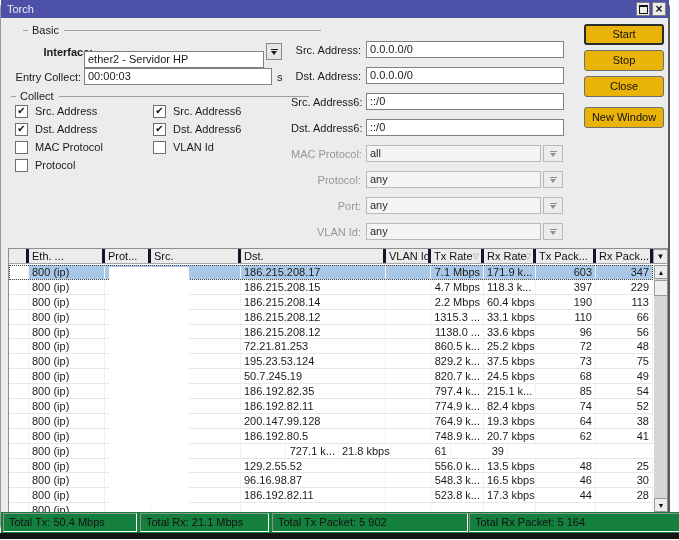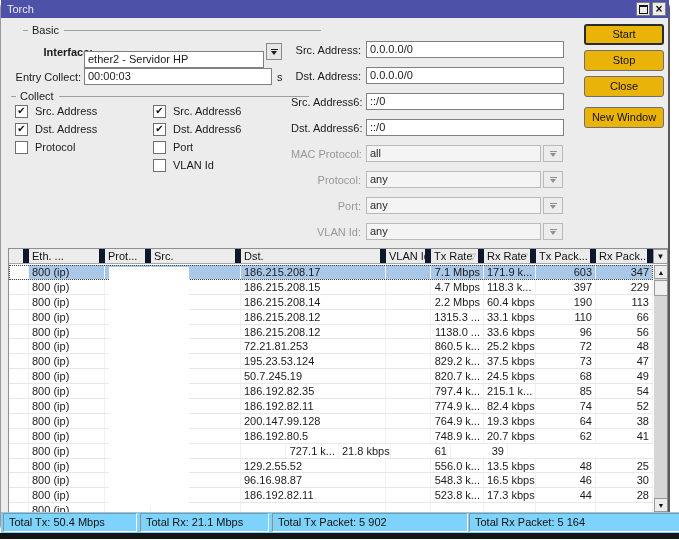--- a/index.html
+++ b/index.html
@@ -79,21 +79,21 @@
   #btn-start { top:24px; border:2px solid #2b2b2b; line-height:16px; }
   #btn-stop  { top:50px; }
   #btn-close2{ top:76px; }
   #btn-newwin{ top:107px; }
 
   
   #tablewrap { position:absolute; left:7px; top:248px; width:660px; height:264px;
                background:#fff; border:1px solid #8f8f8f; border-bottom:none; overflow:hidden; }
   #thead { position:absolute; left:0; top:0; width:644px; height:15px; display:flex;
            background:#ececec; border-bottom:1px solid #a8a8a8; }
-  .th { line-height:14px; padding-left:3px; color:#111; border-right:6px solid #0f172a;
+  .th { line-height:14px; padding-left:3px; color:#111; border-right:3px solid #0f172a;
         white-space:nowrap; overflow:hidden; position:relative; }
   .th .sort { position:absolute; right:2px; top:1px; color:#9a9a9a; font-size:8px; }
   #tbody { position:absolute; left:0; top:16px; width:644px; }
   .tr { display:flex; height:14.9px; border-bottom:1px solid #e7e7e7; background:#fff; }
   .td { line-height:13px; padding-top:1px; white-space:nowrap; overflow:hidden;
         border-right:1px solid #f1f1f1; }
   .c0 { width:20px; } .c1 { width:76px; } .c2 { width:46px; } .c3 { width:90px; }
   .c4 { width:145px; } .c5 { width:45px; } .c6 { width:53px; } .c7 { width:52px; }
   .c8 { width:60px; } .c9 { width:57px; }
   .td.c1,.td.c2,.td.c3,.td.c4,.td.c5,.td.c7 { padding-left:3px; }
@@ -111,21 +111,21 @@
   #vscroll { position:absolute; left:645px; top:16px; width:14px; height:247px; background:#d6d6d6; }
   .sbtn { position:absolute; left:0; width:14px; height:14px; background:#ececec;
           border:1px solid #9a9a9a; display:flex; align-items:center; justify-content:center;
           font-size:7px; color:#111; }
   #sb-up { top:0; }
   #sb-down { bottom:0; }
   #sb-thumb { position:absolute; left:0; top:15px; width:14px; height:16px; background:#efefef;
               border:1px solid #9a9a9a; }
 
   
-  #statusbar { position:absolute; left:0; top:512px; width:679px; height:21px; background:#7dd3fc; }
+  #statusbar { position:absolute; left:0; top:512px; width:679px; height:21px; background:#15803d; }
   .spanel { position:absolute; top:1px; height:19px; line-height:17px; padding-left:5px;
             border:1px solid; border-color:#909090 #fafafa #fafafa #909090; color:#111;
             white-space:nowrap; overflow:hidden; }
   #sp0 { left:2px;   width:134px; }
   #sp1 { left:139px; width:129px; }
   #sp2 { left:271px; width:196px; }
   #sp3 { left:468px; width:241px; }
 
   #bottombar { position:absolute; left:0; top:533px; width:679px; height:6px; background:#141414; }
 </style>
@@ -160,35 +160,35 @@
         <div class="cbrow">
           <span class="cb on"></span>
           <span class="cblabel">Src. Address</span>
         </div>
         <div class="cbrow">
           <span class="cb on"></span>
           <span class="cblabel">Dst. Address</span>
         </div>
         <div class="cbrow">
           <span class="cb"></span>
+          <span class="cblabel">MAC Protocol</span>
+        </div>
+        <div class="cbrow">
+          <span class="cb"></span>
           <span class="cblabel">Protocol</span>
         </div>
       </div>
     <div class="cbcol" id="cbcol2">
         <div class="cbrow">
           <span class="cb on"></span>
           <span class="cblabel">Src. Address6</span>
         </div>
         <div class="cbrow">
           <span class="cb on"></span>
           <span class="cblabel">Dst. Address6</span>
-        </div>
-        <div class="cbrow">
-          <span class="cb"></span>
-          <span class="cblabel">Port</span>
         </div>
         <div class="cbrow">
           <span class="cb"></span>
           <span class="cblabel">VLAN Id</span>
         </div>
       </div>
 
     <div id="filter-rows">
         <div class="frow">
           <span class="flabel">Src. Address:</span>
@@ -330,21 +330,21 @@
           <div class="tr">
             <div class="td c0"></div>
             <div class="td c1">800 (ip)</div>
             <div class="td c2"></div>
             <div class="td c3"></div>
             <div class="td c4">195.23.53.124</div>
             <div class="td c5"></div>
             <div class="td c6">829.2 k...</div>
             <div class="td c7">37.5 kbps</div>
             <div class="td c8">73</div>
-            <div class="td c9">47</div>
+            <div class="td c9">75</div>
           </div>
           <div class="tr">
             <div class="td c0"></div>
             <div class="td c1">800 (ip)</div>
             <div class="td c2"></div>
             <div class="td c3"></div>
             <div class="td c4">50.7.245.19</div>
             <div class="td c5"></div>
             <div class="td c6">820.7 k...</div>
             <div class="td c7">24.5 kbps</div>

